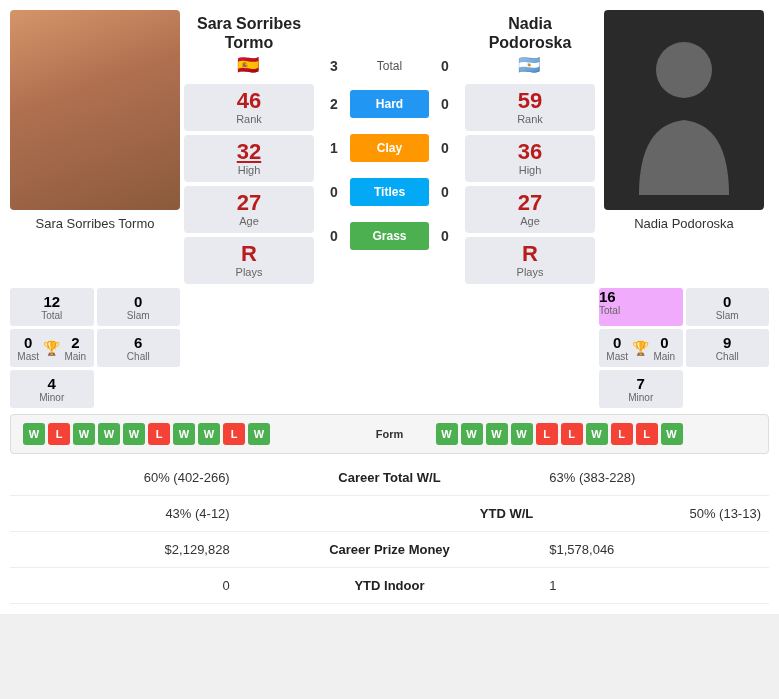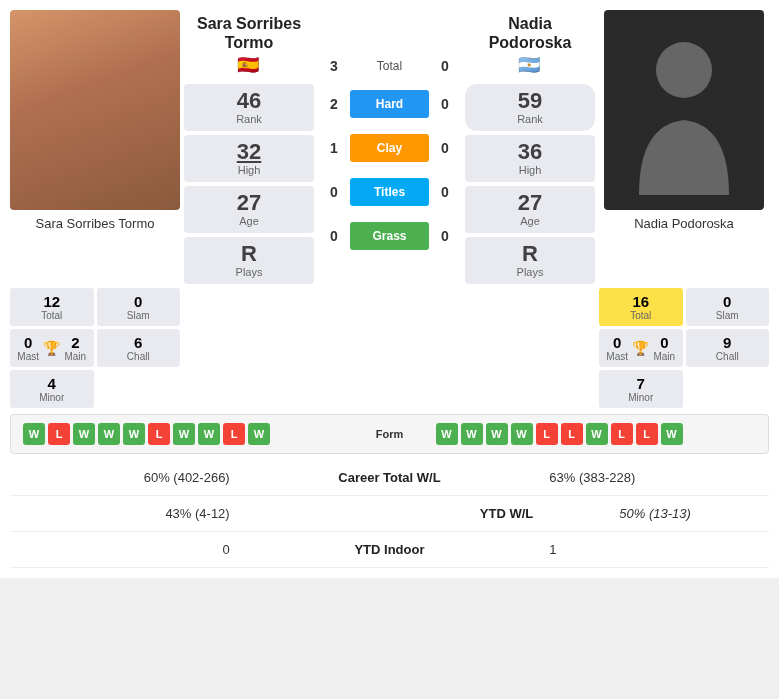--- a/index.html
+++ b/index.html
@@ -51,21 +51,21 @@
       color: #222;
       line-height: 1.2;
     }
     .player-flag {
       font-size: 20px;
       margin-top: 2px;
     }
     .stat-value {
       font-size: 22px;
       font-weight: bold;
-      color: #404040;
+      color: #b91c1c;
       line-height: 1;
     }
     .stat-label {
       font-size: 11px;
       color: #555;
       margin-top: 1px;
     }
     .stat-cell {
       text-align: center;
       background: #e8eaf0;
@@ -262,21 +262,21 @@
       </div>
     </div>
 
     <div class="col-mid-right" style="display:flex;flex-direction:column;gap:4px;padding-top:4px;">
 
       <div style="text-align:center;margin-bottom:4px;">
         <div class="player-header-name" style="font-size:16px;font-weight:bold;line-height:1.2;">Nadia Podoroska</div>
         <div class="player-flag" style="font-size:18px;margin-top:2px;">🇦🇷</div>
       </div>
 
-      <div class="stat-cell" style="background:#e8eaf0;border-radius:12px;padding:6px;text-align:center;">
+      <div class="stat-cell" style="background:#e8eaf0;border-radius:4px;padding:6px;text-align:center;">
         <div class="stat-value" style="font-size:22px;font-weight:bold;">59</div>
         <div class="stat-label" style="font-size:11px;color:#666;">Rank</div>
       </div>
 
       <div class="stat-cell" style="background:#e8eaf0;border-radius:4px;padding:6px;text-align:center;">
         <div class="stat-value" style="font-size:22px;font-weight:bold;">36</div>
         <div class="stat-label" style="font-size:11px;color:#666;">High</div>
       </div>
 
       <div class="stat-cell" style="background:#e8eaf0;border-radius:4px;padding:6px;text-align:center;">
@@ -338,21 +338,21 @@
     </div>
 
     <div style="flex:1;"></div>
     <div style="width:130px;flex-shrink:0;"></div>
     <div style="flex:1;"></div>
     <div style="width:130px;flex-shrink:0;"></div>
     <div style="flex:1;"></div>
 
     <div style="width:170px;flex-shrink:0;">
       <div style="display:grid;grid-template-columns:1fr 1fr;gap:3px;">
-        <div style="background:#fde047;border-radius:3px;padding:5px;text-align:center;">
+        <div style="background:#f0abfc;border-radius:3px;">
           <div style="font-size:15px;font-weight:bold;">16</div>
           <div style="font-size:10px;color:#666;">Total</div>
         </div>
         <div style="background:#e8eaf0;border-radius:3px;padding:5px;text-align:center;">
           <div style="font-size:15px;font-weight:bold;">0</div>
           <div style="font-size:10px;color:#666;">Slam</div>
         </div>
         <div style="background:#e8eaf0;border-radius:3px;padding:5px;text-align:center;display:flex;align-items:center;justify-content:center;gap:4px;">
           <div>
             <div style="font-size:15px;font-weight:bold;">0</div>
@@ -407,21 +407,26 @@
   <table class="stats-table" id="stats-table">
     <tbody id="stats-tbody">
         <tr>
     <td style="text-align:right;">60% (402-266)</td>
     <td style="font-weight:bold;">Career Total W/L</td>
     <td style="text-align:left;">63% (383-228)</td>
   </tr>
         <tr>
     <td style="text-align:right;">43% (4-12)</td>
     <td style="text-align:right;">YTD W/L</td>
-    <td style="text-align:center;font-style:italic;">50% (13-13)</td>
+    <td style="text-align:right;">50% (13-13)</td>
+  </tr>
+        <tr>
+    <td style="text-align:right;">$2,129,828</td>
+    <td style="text-align:center;font-weight:bold;">Career Prize Money</td>
+    <td style="text-align:left;">$1,578,046</td>
   </tr>
         <tr>
     <td style="text-align:right;">0</td>
     <td style="text-align:center;">YTD Indoor</td>
     <td style="text-align:left;">1</td>
   </tr>
       </tbody>
   </table>
 </div>
 

